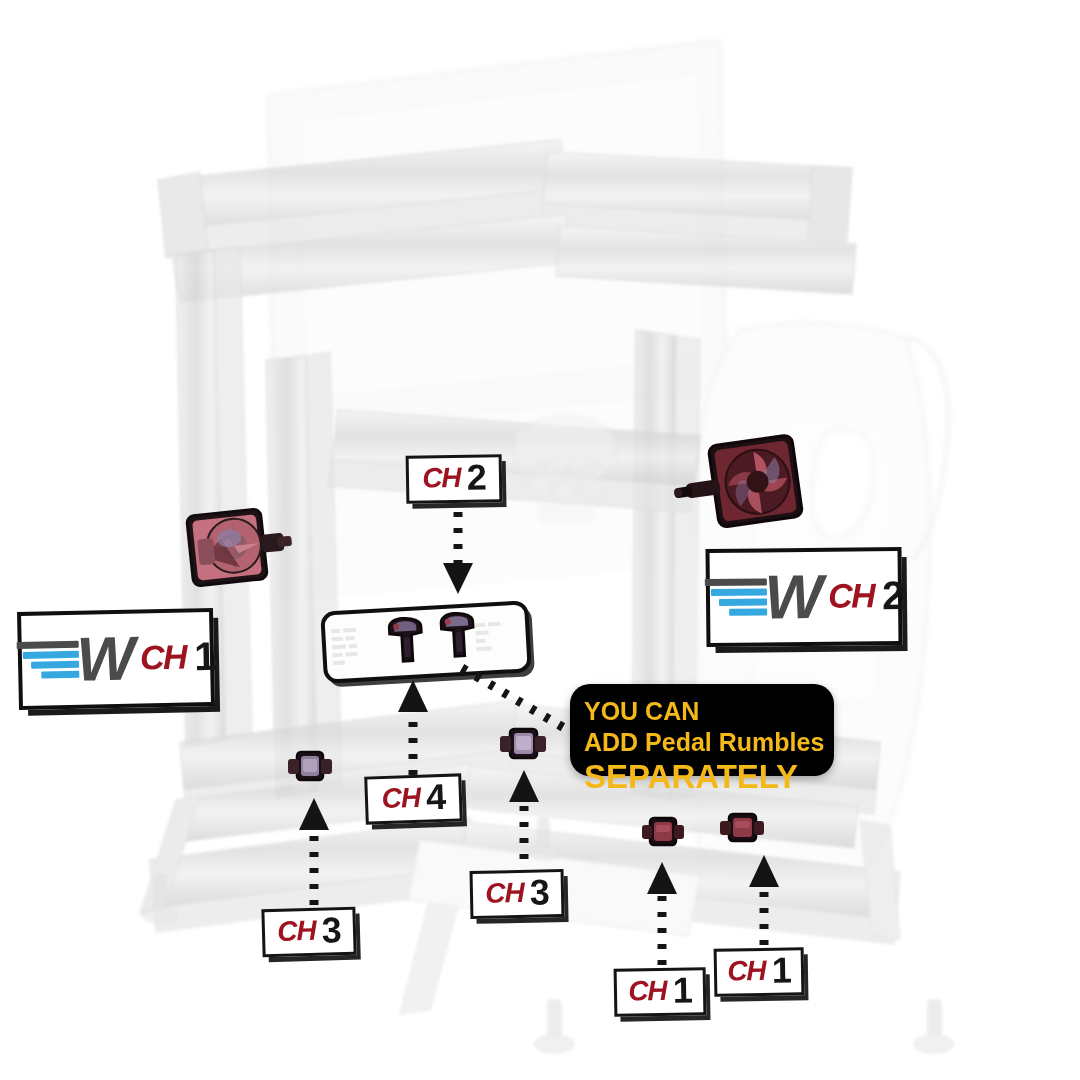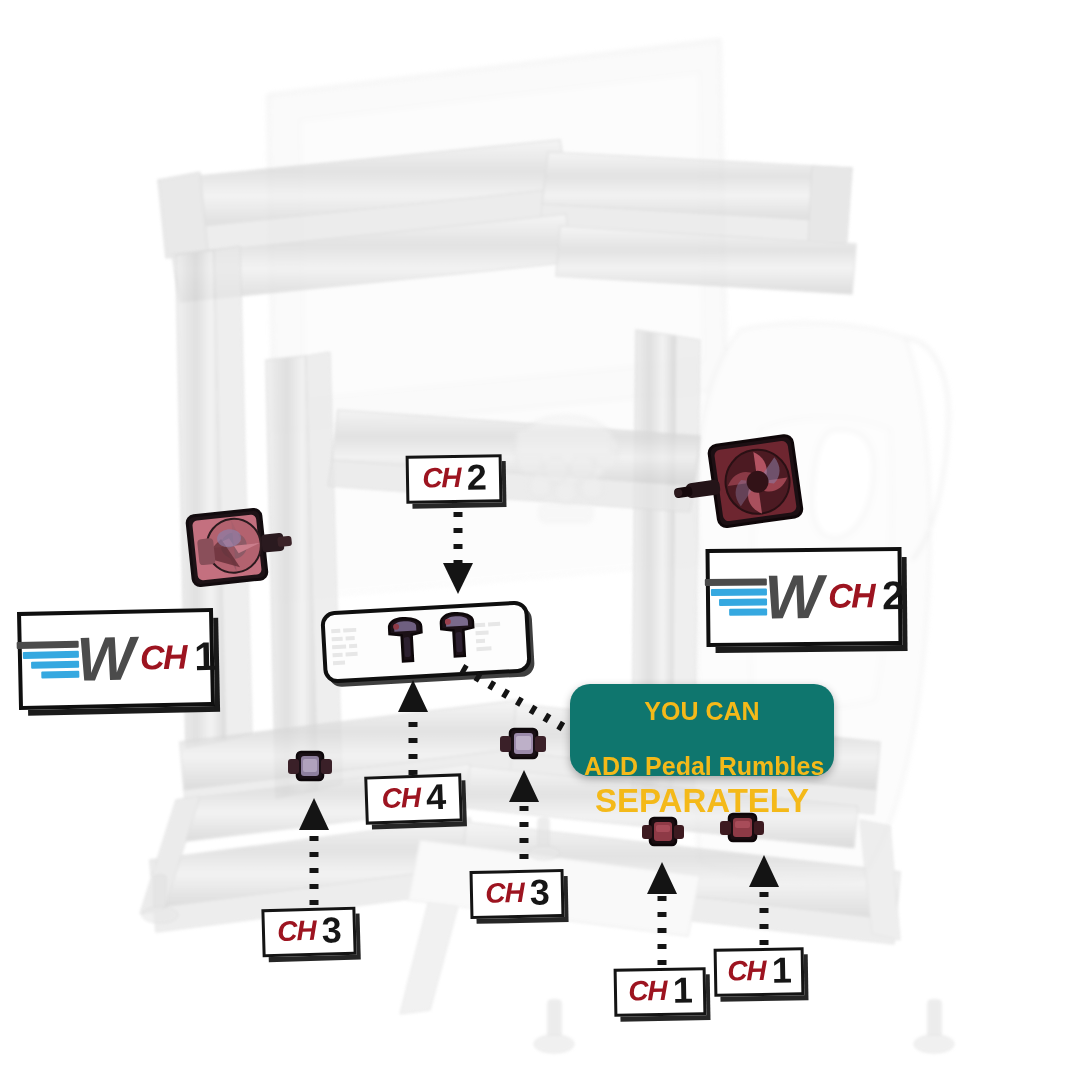--- a/index.html
+++ b/index.html
@@ -81,33 +81,32 @@
     border:4px solid #0f0f0f;
     border-radius:14px;
     box-shadow:4px 5px 0 -1px rgba(15,15,15,.8);
     box-sizing:border-box;
     transform:rotate(-3.2deg);
   }
 
   
   #callout{
     position:absolute;
-    background:#0f766e;
+    background:#000000;
     border-radius:20px;
     color:#f4b919;
-    text-align:center;
     font-weight:bold;
     line-height:1.22;
     padding:12px 14px;
     box-sizing:border-box;
     box-shadow:0 3px 8px rgba(0,0,0,.3);
   }
   #callout div{white-space:nowrap;}
   #callout .l1{font-size:25px;}
-  #callout .l2{font-size:25px;margin-top:24px;}
+  #callout .l2{font-size:25px;}
   #callout .l3{font-size:33px;}
 
   
   #arrows{position:absolute;left:0;top:0;width:1080px;height:1080px;pointer-events:none;}
 
   
   .motor{position:absolute;}
 </style>
 </head>
 <body>

